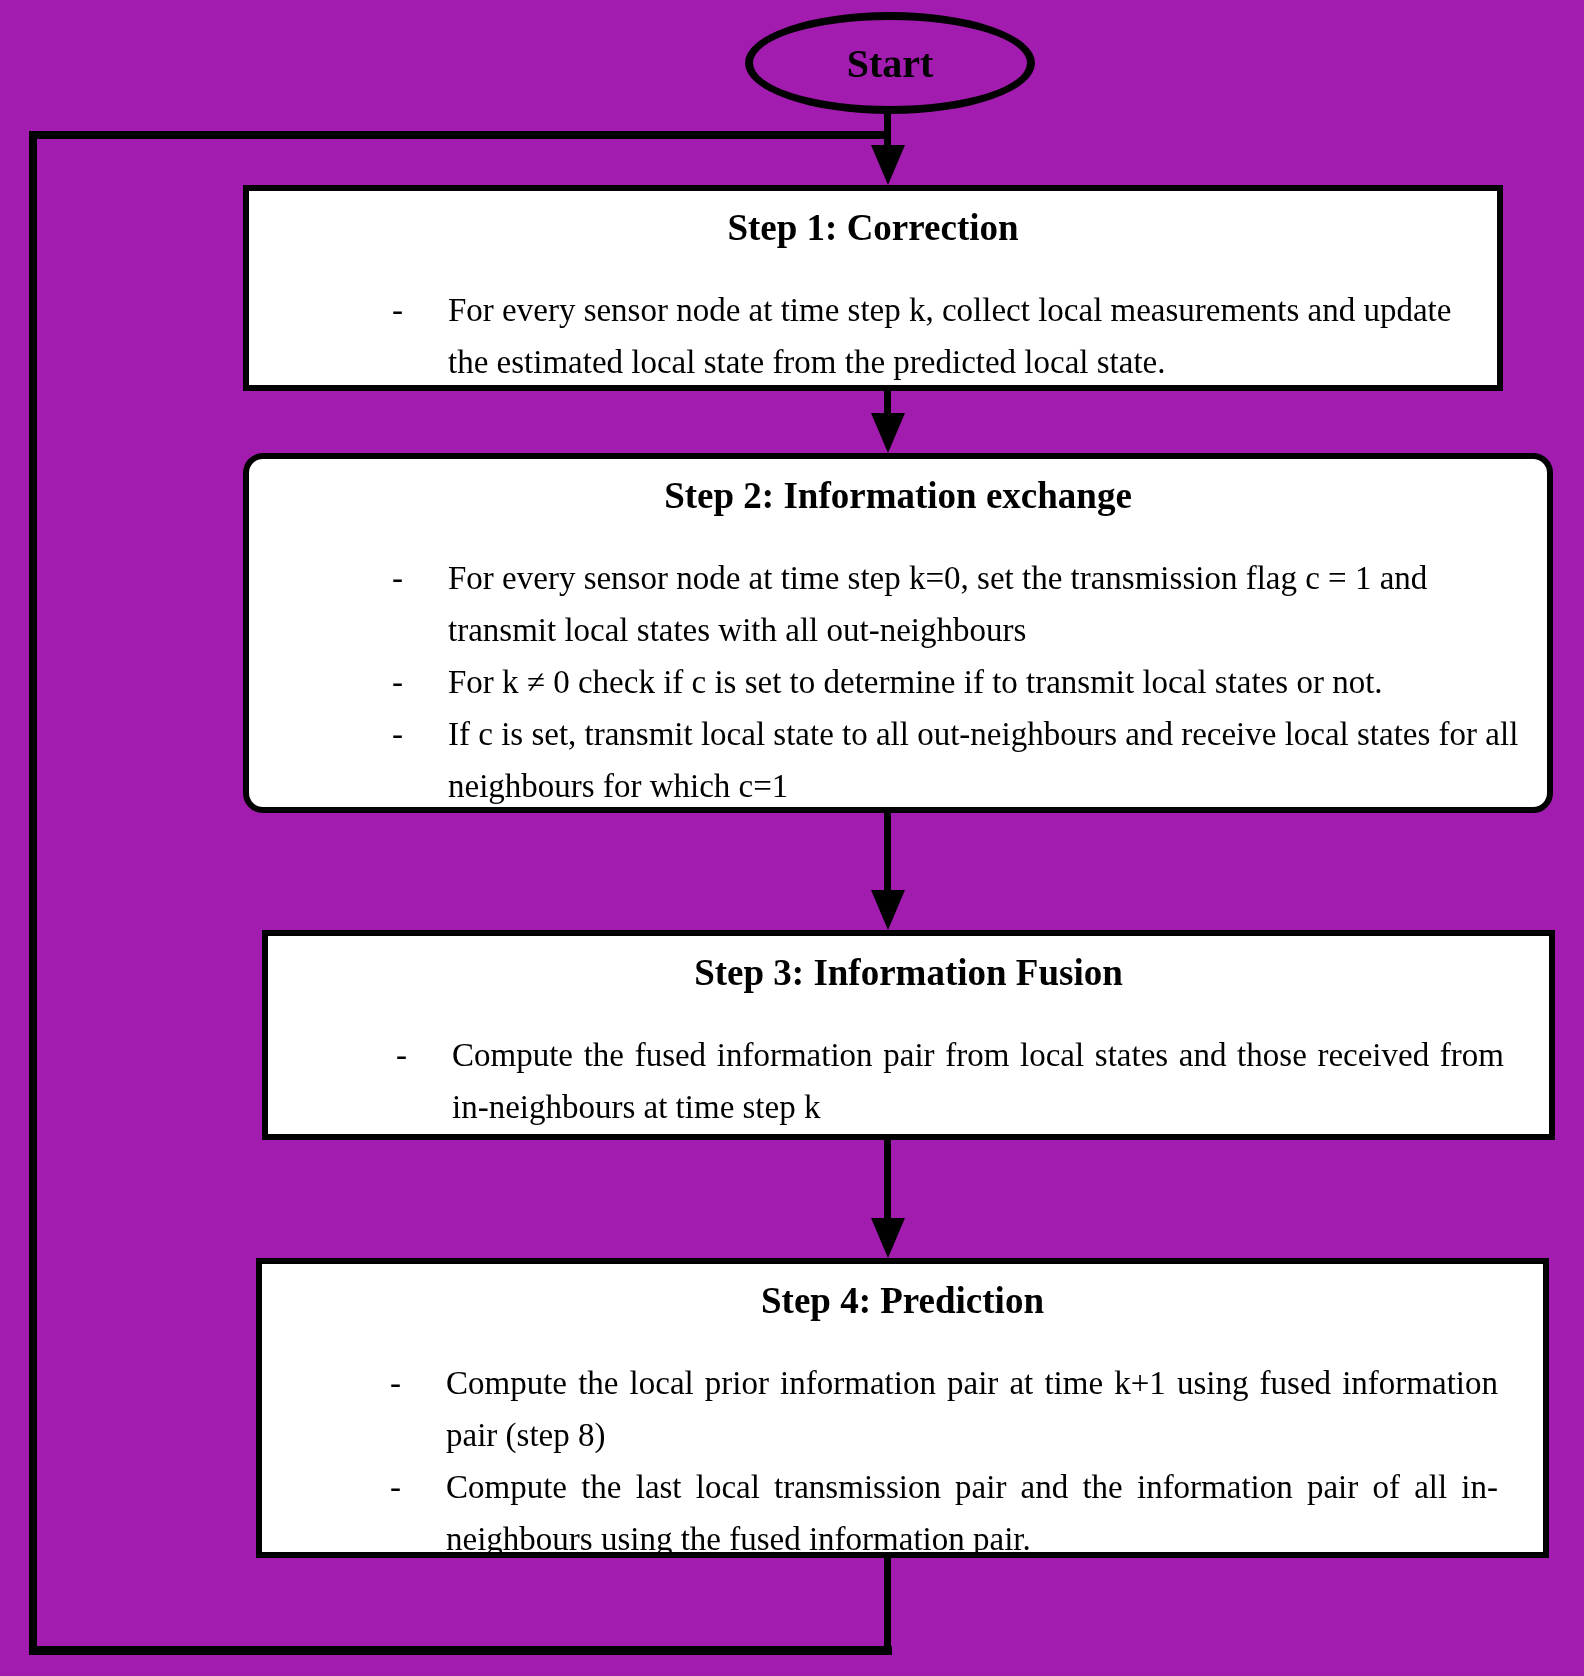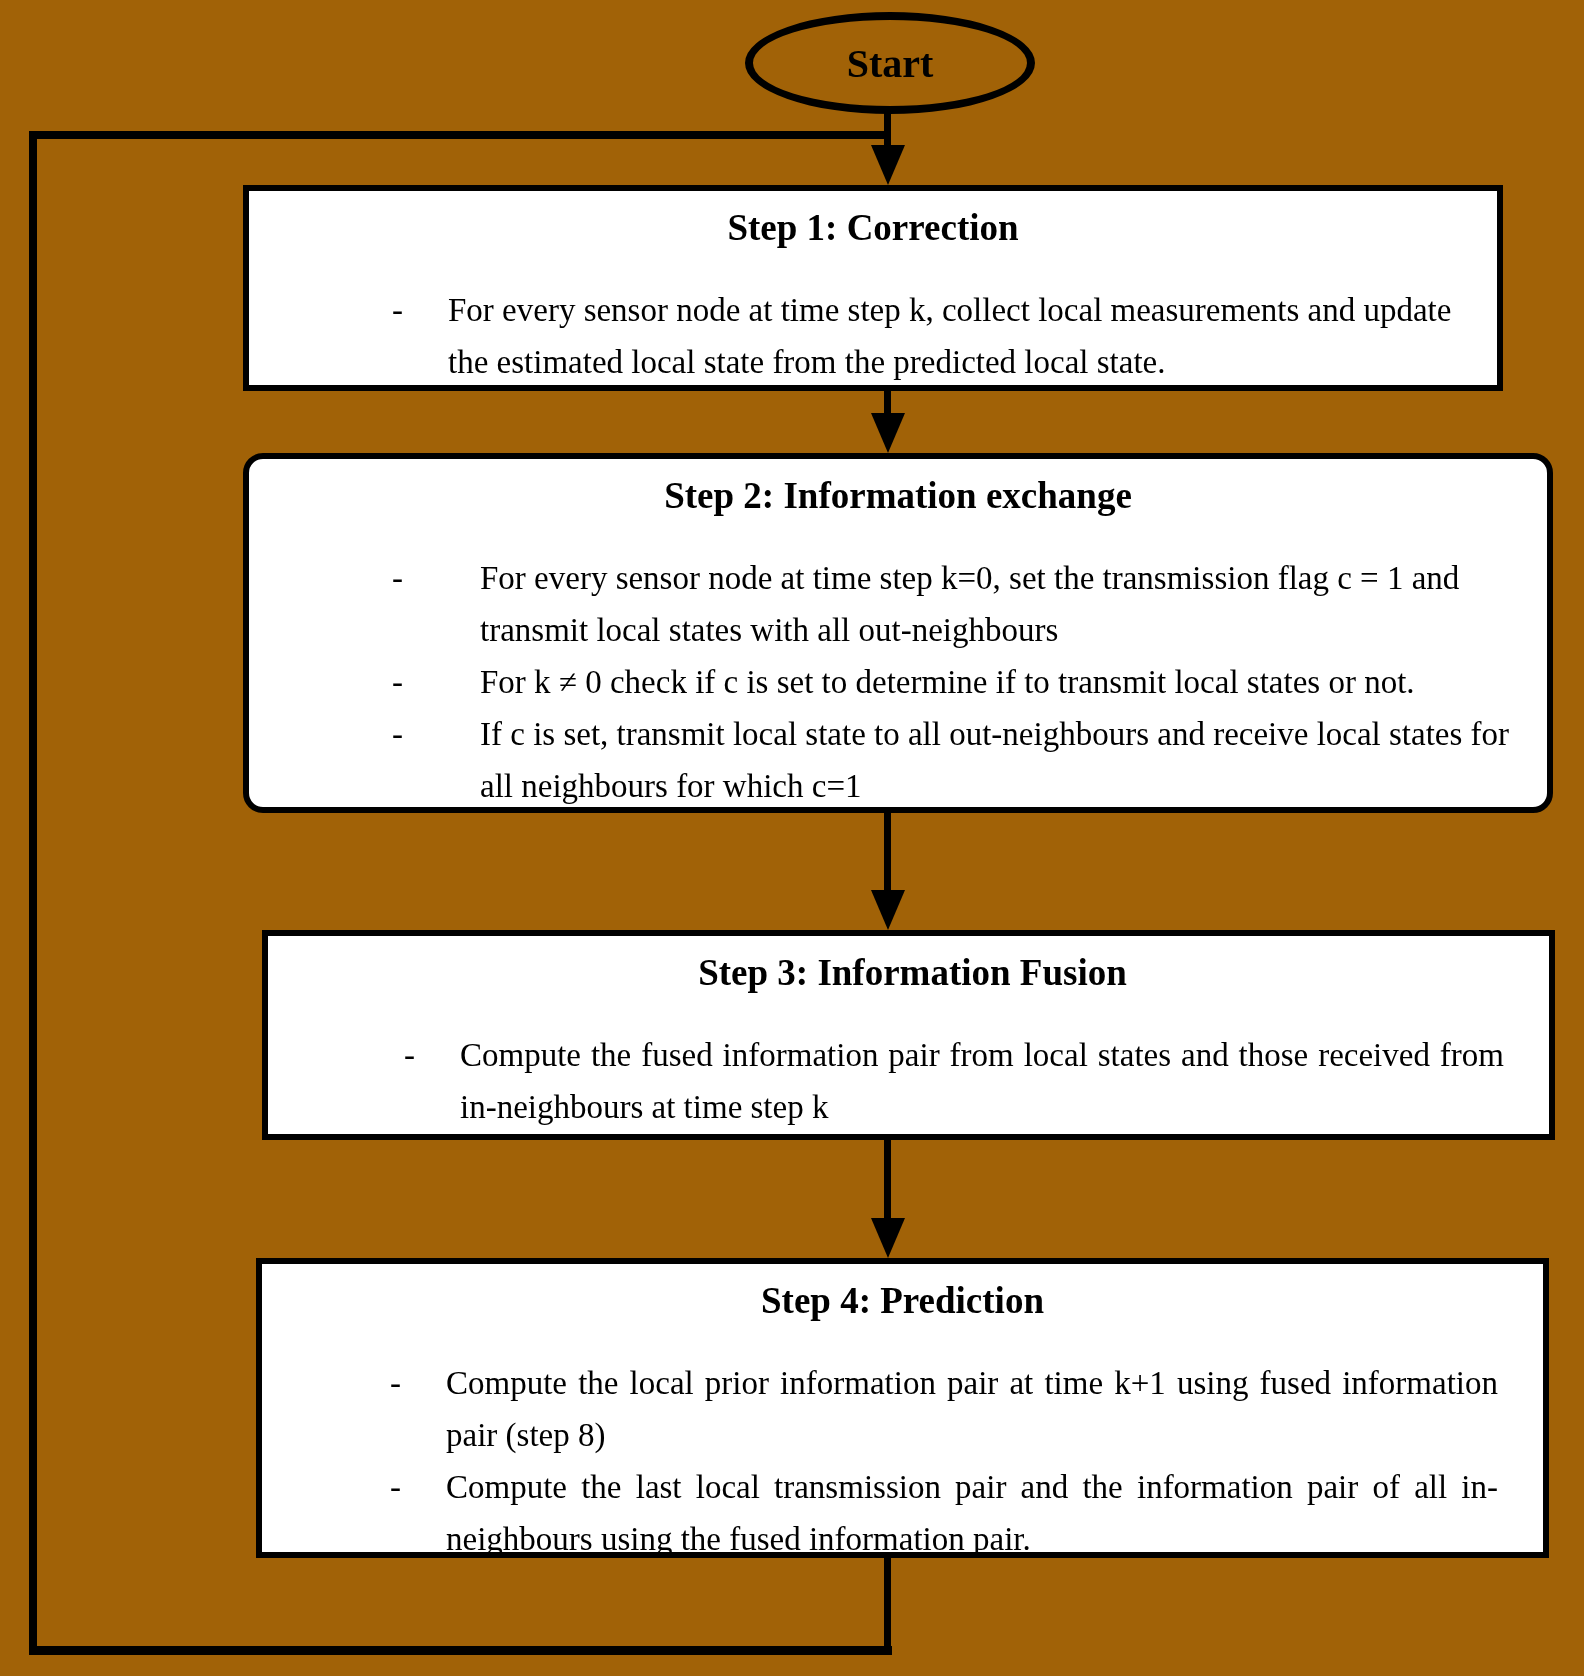--- a/index.html
+++ b/index.html
@@ -1,19 +1,19 @@
 <!DOCTYPE html>
 <html><head>
 <meta charset="utf-8">
 <style>
   html,body{margin:0;padding:0;background:#ffffff;}
   .canvas{
     position:relative;
     width:1584px;height:1676px;
-    background:#a16207;
+    background:#a21caf;
     font-family:"Liberation Serif","DejaVu Serif",serif;
     color:#000000;
     overflow:hidden;
   }
   
   .vline{position:absolute;background:#000;width:8px;}
   .hline{position:absolute;background:#000;height:8px;}
   .shaft{position:absolute;background:#000;width:7px;}
   .ahead{
     position:absolute;width:0;height:0;
@@ -38,21 +38,21 @@
     text-align:center;font-weight:bold;font-size:37px;
     padding-top:14px;line-height:45px;
   }
   .bullets{margin-top:34px;font-size:33px;line-height:52px;}
   .bullet{display:flex;}
   .b1 .bullet,.b2 .bullet{padding-left:143px;}
   .b3 .bullet,.b4 .bullet{padding-left:128px;}
   .dash{flex:0 0 56px;}
   .btext{flex:1;}
   .b1 .btext{padding-right:15px;}
-  .b2 .btext{padding-right:26px;margin-left:32px;}
+  .b2 .btext{padding-right:26px;}
   .b3 .btext,.b4 .btext{padding-right:45px;text-align:justify;}
 </style>
 </head>
 <body>
 
 <div class="canvas">
 
   <div class="oval">
     <span>Start</span>
   </div>
@@ -95,21 +95,21 @@
         <span class="dash">-</span>
         <span class="btext">For k ≠ 0 check if c is set to determine if to transmit local states or not.</span>
       </div>
       <div class="bullet">
         <span class="dash">-</span>
         <span class="btext">If c is set, transmit local state to all out-neighbours and receive local states for all neighbours for which c=1</span>
       </div>
     </div>
   </div>
 
-  <div class="box b3" style="left:262px;top:930px;width:1293px;height:210px;padding-left:8px;">
+  <div class="box b3" style="left:262px;top:930px;width:1293px;height:210px;">
     <div class="box-title">Step 3: Information Fusion</div>
     <div class="bullets">
       <div class="bullet">
         <span class="dash">-</span>
         <span class="btext">Compute the fused information pair from local states and those received from in-neighbours at time step k</span>
       </div>
     </div>
   </div>
 
   <div class="box b4" style="left:256px;top:1258px;width:1293px;height:300px;">

